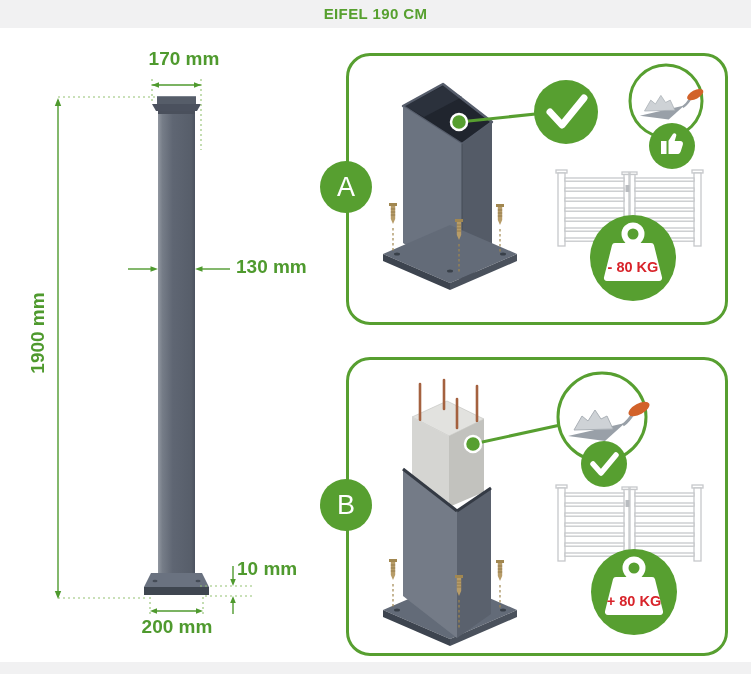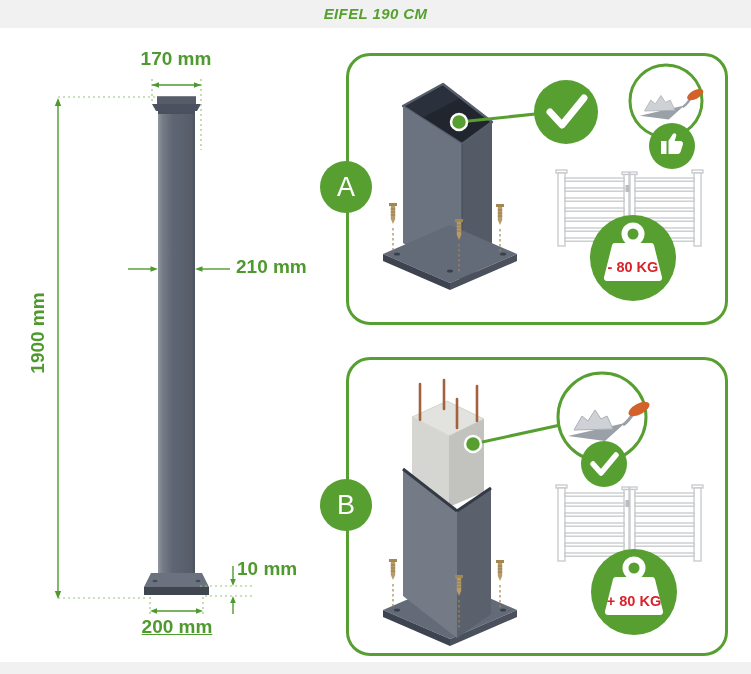--- a/index.html
+++ b/index.html
@@ -2,36 +2,36 @@
 <html><head>
 <meta charset="utf-8">
 <style>
   html,body{margin:0;padding:0;background:#fff;}
   .stage{position:relative;width:751px;height:674px;background:#ffffff;overflow:hidden;
          font-family:"Liberation Sans",sans-serif;}
   .bar{position:absolute;left:0;width:751px;background:#f1f1f2;}
   .bar.top{top:0;height:28px;}
   .bar.bottom{bottom:0;height:12px;}
   .title{position:absolute;left:0;top:5px;width:751px;text-align:center;
-         color:#57a02f;font-size:15px;font-weight:bold;letter-spacing:.4px;font-style:italic;}
+         color:#57a02f;font-size:15px;font-weight:bold;letter-spacing:.4px;}
   .panel{position:absolute;border:3px solid #579f30;border-radius:24px;background:#ffffff;box-sizing:border-box;}
   .panel.a{left:346px;top:53px;width:382px;height:272px;}
   .panel.b{left:346px;top:357px;width:382px;height:299px;}
   .illus{position:absolute;left:0;top:0;pointer-events:none;}
   .badge{position:absolute;width:52px;height:52px;border-radius:50%;background:#579f30;
          color:#fff;display:flex;align-items:center;justify-content:center;font-size:27px;}
   .badge.a{left:320px;top:161px;}
   .badge.b{left:320px;top:479px;}
   .dim{position:absolute;color:#4f9a2e;font-size:19px;font-weight:bold;white-space:nowrap;}
   .dim.c{text-align:center;}
-  .d170{left:128px;top:48px;width:96px;}
+  .d170{left:136px;top:48px;width:96px;}
   .d1900{left:-13px;top:322px;width:102px;text-align:center;transform:rotate(-90deg);}
   .d150{left:236px;top:256px;}
   .d10{left:237px;top:558px;text-align:center;}
-  .d200{left:133px;top:616px;width:88px;text-decoration:underline;}
+  .d200{left:133px;top:616px;width:88px;}
 </style>
 </head>
 <body>
 
 <div class="stage">
 
   <div class="bar top"></div>
   <div class="bar bottom"></div>
   <div class="title">EIFEL 190 CM</div>
 
@@ -250,17 +250,17 @@
         <text x="634" y="606" text-anchor="middle" font-family="Liberation Sans, sans-serif" font-size="14.5" font-weight="bold" fill="#d8232a">+ 80 KG</text>
       </g>
     </g>
   </svg>
 
   <div class="badge a">A</div>
   <div class="badge b">B</div>
 
   <div class="dim c d170">170 mm</div>
   <div class="dim d1900">1900 mm</div>
-  <div class="dim d150">210 mm</div>
+  <div class="dim d150">130 mm</div>
   <div class="dim d10">10 mm</div>
   <div class="dim c d200">200 mm</div>
 
 </div>
 
 </body></html>

